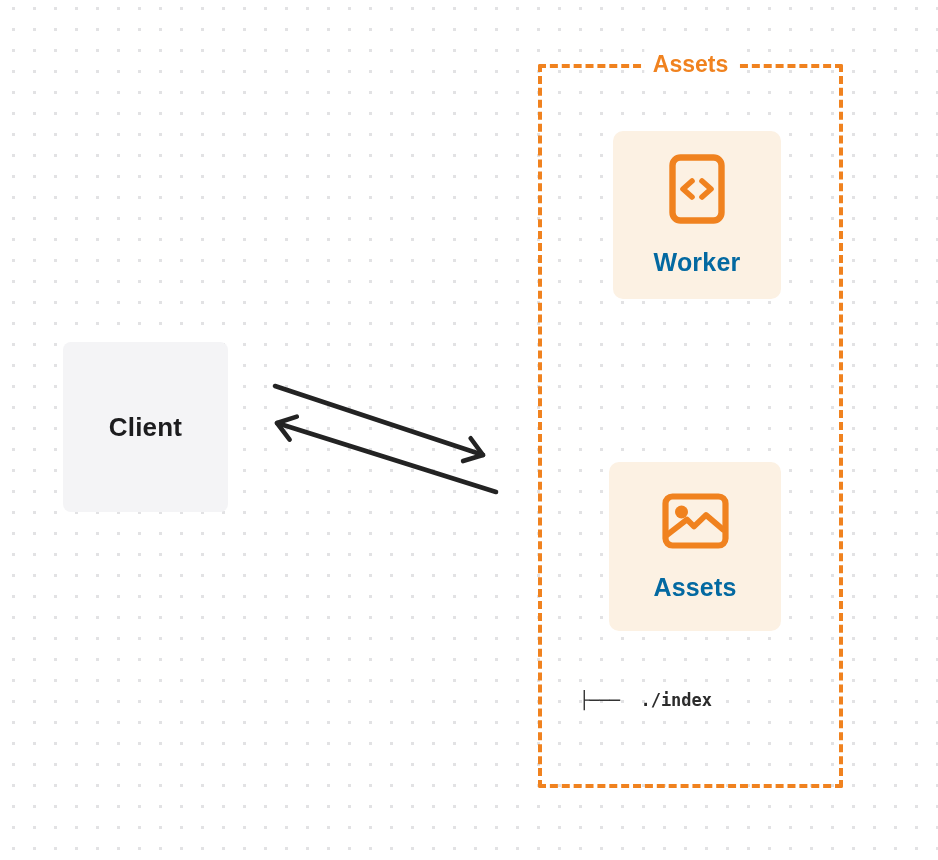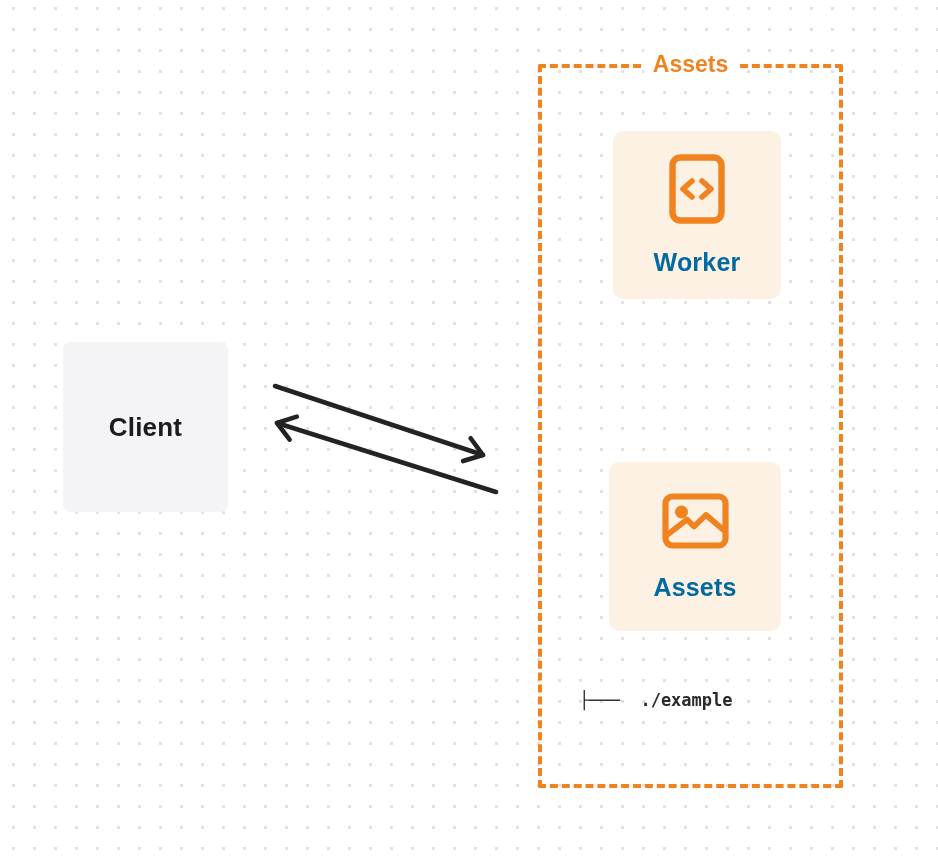--- a/index.html
+++ b/index.html
@@ -134,17 +134,17 @@
       <svg width="67" height="56" viewBox="0 0 67 56" aria-hidden="true">
         <rect x="3.5" y="3.5" width="60" height="49" rx="7" fill="none" stroke="#f0821f" stroke-width="6.2"></rect>
         <circle cx="19.5" cy="19" r="6.5" fill="#f0821f"></circle>
         <path d="M 5 42 L 25 26.5 L 32 33.5 L 44 22 L 61 36.5" fill="none" stroke="#f0821f" stroke-width="5.8" stroke-linecap="round" stroke-linejoin="round"></path>
       </svg>
     </span>
     <span class="card-label">Assets</span>
   </div>
 
   <div class="file-tree">
-    <div>├───  ./example</div>
+    <div>├───  ./index</div>
     
   </div>
 
 </div>
 
 </body></html>

